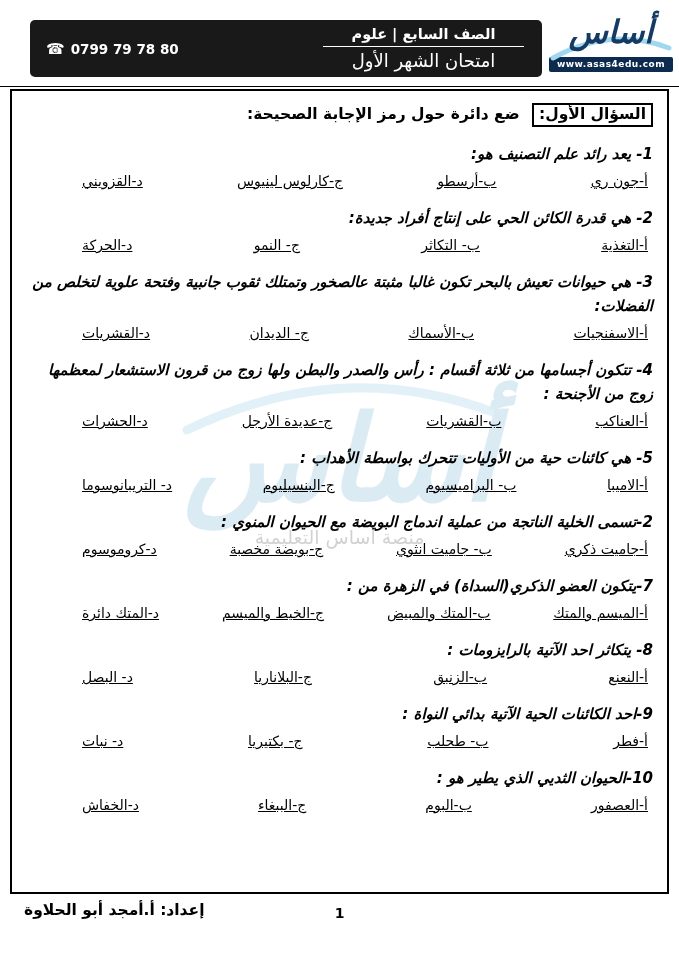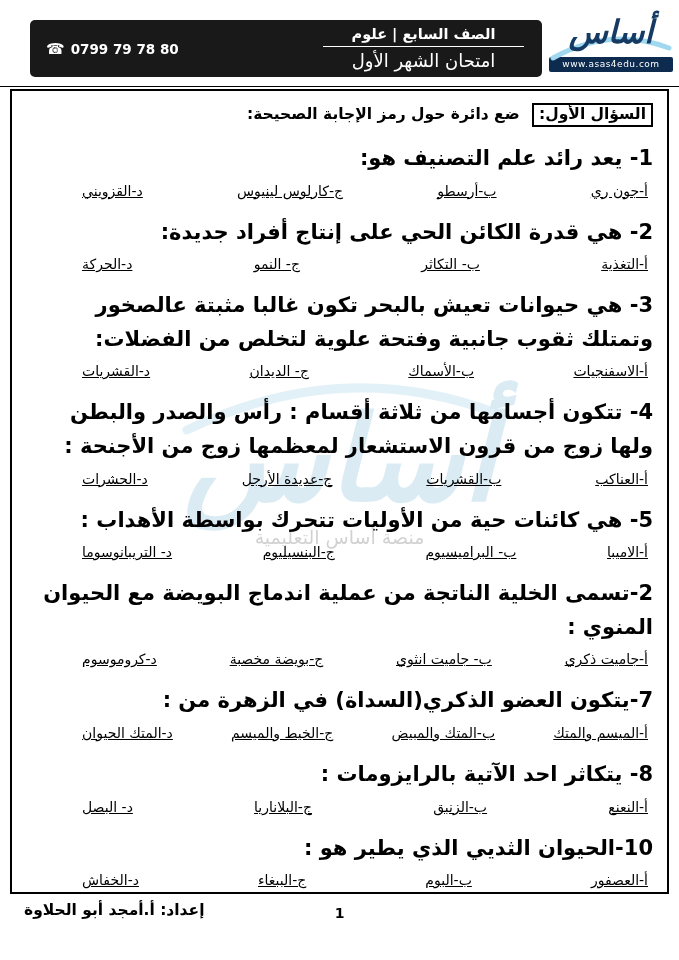--- a/index.html
+++ b/index.html
@@ -28,21 +28,21 @@
 
   .logo { position: absolute; top: 12px; right: 6px; width: 124px; text-align: center; z-index: 2; }
   .logo-mark { position: relative; height: 44px; }
   .logo-swoosh { position: absolute; top: 20px; left: 0; z-index: 0; }
   .logo-word {
     position: relative; z-index: 1; font-size: 32px; font-weight: bold;
     font-style: italic; color: #153a63; line-height: 1.25;
   }
   .logo-banner {
     margin-top: 1px; background: #0d2b4e; color: #fff; font-size: 9px;
-    padding: 2px 0 3px; direction: ltr; border-radius: 2px; letter-spacing: .5px;
+    padding: 2px 0 3px; direction: ltr; border-radius: 2px; letter-spacing: .5px; font-weight: bold;
   }
 
   .top-rule { position: absolute; top: 86px; left: 0; width: 100%; border-top: 1.5px solid #000; }
 
   
   .watermark {
     position: absolute; top: 370px; left: 0; width: 100%; text-align: center;
     opacity: .32; z-index: 0; pointer-events: none;
   }
   .wm-swoosh { display: block; margin: 0 auto -42px; }
@@ -51,21 +51,21 @@
 
   
   .content {
     position: absolute; top: 89px; left: 10px; right: 10px; height: 805px;
     border: 2px solid #000; padding: 10px 14px 4px; z-index: 1; background: transparent;
   }
   .instruction { font-size: 15.5px; font-weight: bold; margin: 2px 0 15px; }
   .instr-label { border: 2px solid #000; padding: 0 5px 2px; display: inline-block; margin-left: 7px; }
 
   .q { margin-bottom: 17px; }
-  .q-text { font-weight: bold; font-size: 21px; line-height: 1.6; }
+  .q-text { font-weight: bold; font-size: 15px; line-height: 1.6; font-style: italic; }
   .q-opts {
     display: flex; justify-content: space-between; align-items: baseline;
     margin-top: 7px; padding-left: 56px; padding-right: 5px; font-size: 14px;
   }
   .option { white-space: nowrap; text-decoration: underline; }
 
   
   .prepared { position: absolute; top: 901px; left: 24px; font-weight: bold; font-size: 15.5px; z-index: 2; }
   .pageno { position: absolute; top: 905px; left: 0; width: 100%; text-align: center; font-size: 14px; font-weight: bold; z-index: 1; }
 </style>
@@ -171,34 +171,43 @@
             <span class="option">د-كروموسوم</span>
           </div>
   </div>
 
   <div class="q">
     <div class="q-text">7-يتكون العضو الذكري(السداة) في الزهرة من :</div>
     <div class="q-opts">
             <span class="option">أ-الميسم والمتك</span>
             <span class="option">ب-المتك والمبيض</span>
             <span class="option">ج-الخيط والميسم</span>
-            <span class="option">د-المتك الحيوان</span>
+            <span class="option">د-المتك دائرة</span>
           </div>
   </div>
 
   <div class="q">
     <div class="q-text">8- يتكاثر احد الآتية بالرايزومات :</div>
     <div class="q-opts">
             <span class="option">أ-النعنع</span>
             <span class="option">ب-الزنبق</span>
             <span class="option">ج-البلاناريا</span>
             <span class="option">د- البصل</span>
           </div>
   </div>
 
+  <div class="q">
+    <div class="q-text">9-احد الكائنات الحية الآتية بدائي النواة :</div>
+    <div class="q-opts">
+            <span class="option">أ-فطر</span>
+            <span class="option">ب- طحلب</span>
+            <span class="option">ج- بكتيريا</span>
+            <span class="option">د- نبات</span>
+          </div>
+  </div>
 
   <div class="q">
     <div class="q-text">10-الحيوان الثديي الذي يطير هو :</div>
     <div class="q-opts">
             <span class="option">أ-العصفور</span>
             <span class="option">ب-البوم</span>
             <span class="option">ج-الببغاء</span>
             <span class="option">د-الخفاش</span>
           </div>
   </div>

